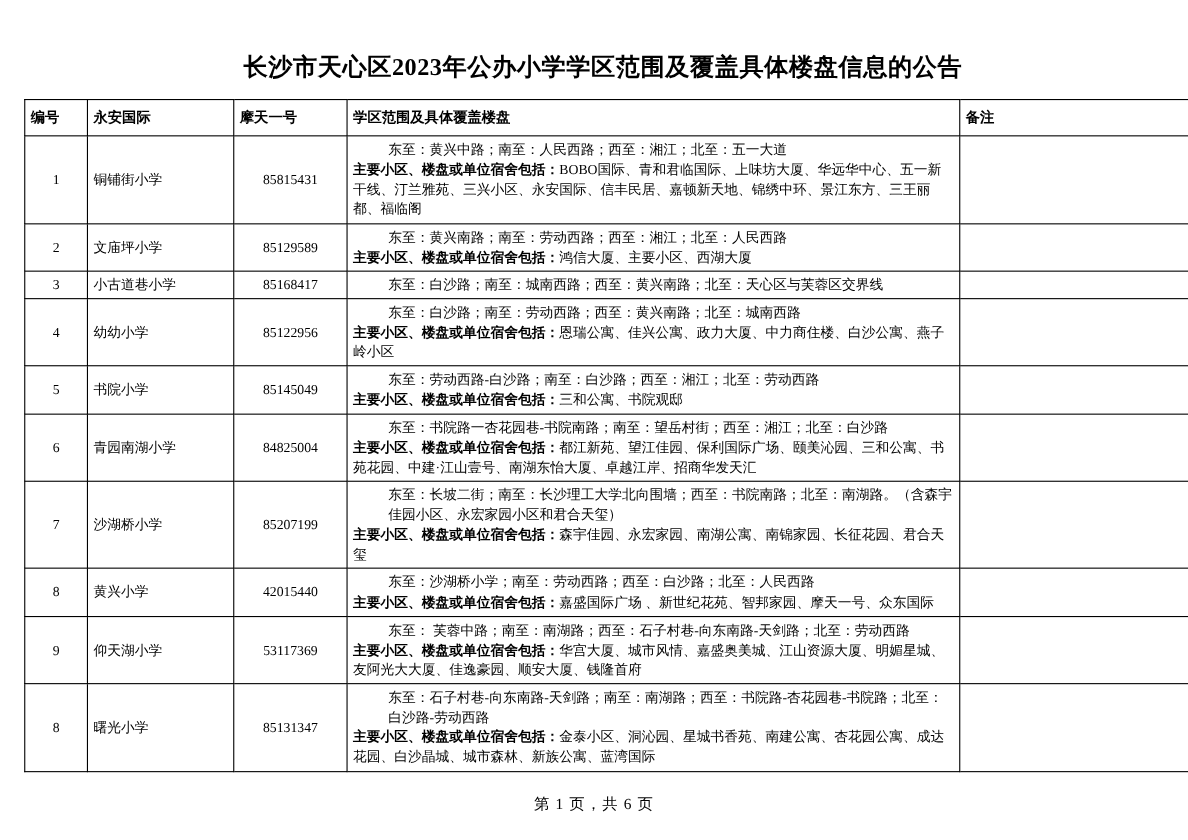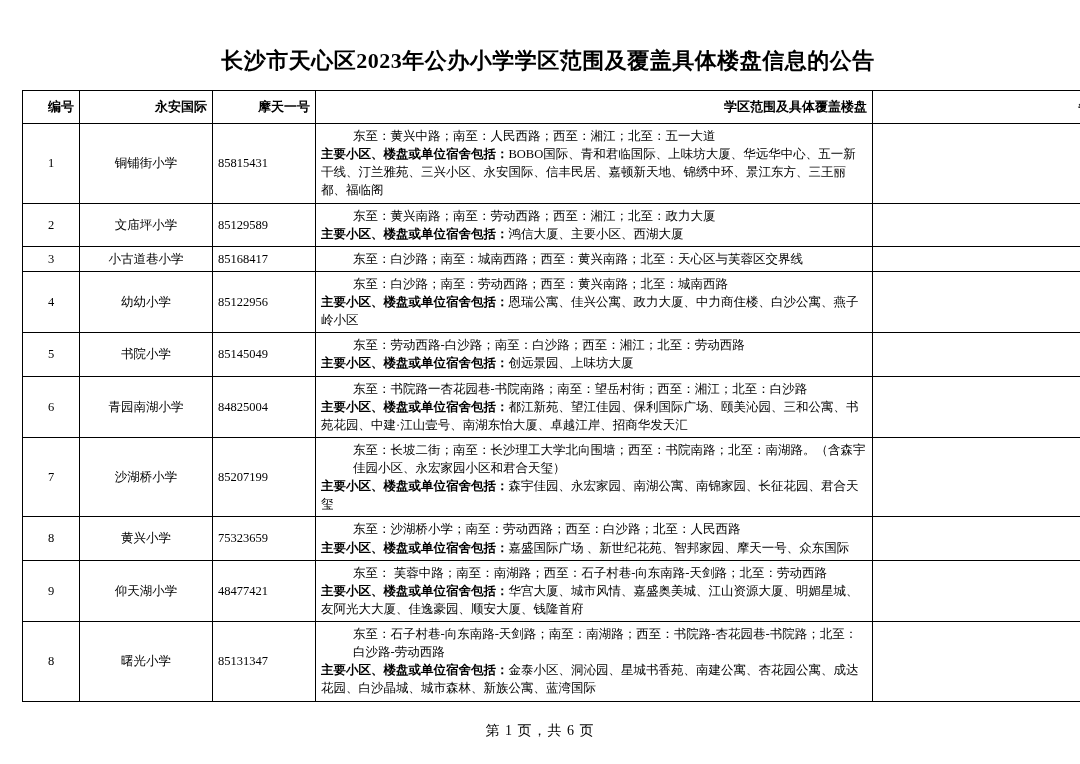--- a/index.html
+++ b/index.html
@@ -35,28 +35,28 @@
     margin: 0 auto;
   }
   table.main th, table.main td {
     border: 1px solid #000000;
     padding: 3px 5px;
     font-size: 12.5px;
     line-height: 1.45;
     vertical-align: middle;
   }
   table.main th {
-    text-align: right;
+    text-align: left;
     font-weight: bold;
     font-size: 13px;
     height: 26px;
   }
   .col-no    { width: 46px;  text-align: center; }
-  .col-name  { width: 122px; text-align: center; }
-  .col-phone { width: 92px;  text-align: left; }
+  .col-name  { width: 122px; }
+  .col-phone { width: 92px;  text-align: center; }
   .col-range { width: 546px; text-align: left; }
   .col-note  { width: 226px; text-align: left; }
   .range-cell {
     padding: 4px 6px 5px 6px;
     vertical-align: middle;
   }
   .line1 {
     white-space: normal;
     word-break: break-all;
     margin-left: 32px;
@@ -106,21 +106,21 @@
           <div class="line2"><span class="lbl-bold">主要小区、楼盘或单位宿舍包括：</span><span>BOBO国际、青和君临国际、上味坊大厦、华远华中心、五一新干线、汀兰雅苑、三兴小区、永安国际、信丰民居、嘉顿新天地、锦绣中环、景江东方、三王丽都、福临阁</span></div>
         </td>
         <td class="col-note"></td>
       </tr>
 
       <tr>
         <td class="col-no">2</td>
         <td class="col-name">文庙坪小学</td>
         <td class="col-phone">85129589</td>
         <td class="col-range range-cell">
-          <div class="line1">东至：黄兴南路；南至：劳动西路；西至：湘江；北至：政力大厦</div>
+          <div class="line1">东至：黄兴南路；南至：劳动西路；西至：湘江；北至：人民西路</div>
           <div class="line2"><span class="lbl-bold">主要小区、楼盘或单位宿舍包括：</span><span>鸿信大厦、主要小区、西湖大厦</span></div>
         </td>
         <td class="col-note"></td>
       </tr>
 
       <tr>
         <td class="col-no">3</td>
         <td class="col-name">小古道巷小学</td>
         <td class="col-phone">85168417</td>
         <td class="col-range range-cell">
@@ -139,21 +139,21 @@
         </td>
         <td class="col-note"></td>
       </tr>
 
       <tr>
         <td class="col-no">5</td>
         <td class="col-name">书院小学</td>
         <td class="col-phone">85145049</td>
         <td class="col-range range-cell">
           <div class="line1">东至：劳动西路-白沙路；南至：白沙路；西至：湘江；北至：劳动西路</div>
-          <div class="line2"><span class="lbl-bold">主要小区、楼盘或单位宿舍包括：</span><span>创远景园、上味坊大厦</span></div>
+          <div class="line2"><span class="lbl-bold">主要小区、楼盘或单位宿舍包括：</span><span>三和公寓、书院观邸</span></div>
         </td>
         <td class="col-note"></td>
       </tr>
 
       <tr>
         <td class="col-no">6</td>
         <td class="col-name">青园南湖小学</td>
         <td class="col-phone">84825004</td>
         <td class="col-range range-cell">
           <div class="line1">东至：书院路一杏花园巷-书院南路；南至：望岳村街；西至：湘江；北至：白沙路</div>
@@ -169,32 +169,32 @@
         <td class="col-range range-cell">
           <div class="line1">东至：长坡二街；南至：长沙理工大学北向围墙；西至：书院南路；北至：南湖路。（含森宇佳园小区、永宏家园小区和君合天玺）</div>
           <div class="line2"><span class="lbl-bold">主要小区、楼盘或单位宿舍包括：</span><span>森宇佳园、永宏家园、南湖公寓、南锦家园、长征花园、君合天玺</span></div>
         </td>
         <td class="col-note"></td>
       </tr>
 
       <tr>
         <td class="col-no">8</td>
         <td class="col-name">黄兴小学</td>
-        <td class="col-phone">75323659</td>
+        <td class="col-phone">42015440</td>
         <td class="col-range range-cell">
           <div class="line1">东至：沙湖桥小学；南至：劳动西路；西至：白沙路；北至：人民西路</div>
           <div class="line2"><span class="lbl-bold">主要小区、楼盘或单位宿舍包括：</span><span>嘉盛国际广场 、新世纪花苑、智邦家园、摩天一号、众东国际</span></div>
         </td>
         <td class="col-note"></td>
       </tr>
 
       <tr>
         <td class="col-no">9</td>
         <td class="col-name">仰天湖小学</td>
-        <td class="col-phone">48477421</td>
+        <td class="col-phone">53117369</td>
         <td class="col-range range-cell">
           <div class="line1">东至： 芙蓉中路；南至：南湖路；西至：石子村巷-向东南路-天剑路；北至：劳动西路</div>
           <div class="line2"><span class="lbl-bold">主要小区、楼盘或单位宿舍包括：</span><span>华宫大厦、城市风情、嘉盛奥美城、江山资源大厦、明媚星城、友阿光大大厦、佳逸豪园、顺安大厦、钱隆首府</span></div>
         </td>
         <td class="col-note"></td>
       </tr>
 
       <tr>
         <td class="col-no">8</td>
         <td class="col-name">曙光小学</td>

